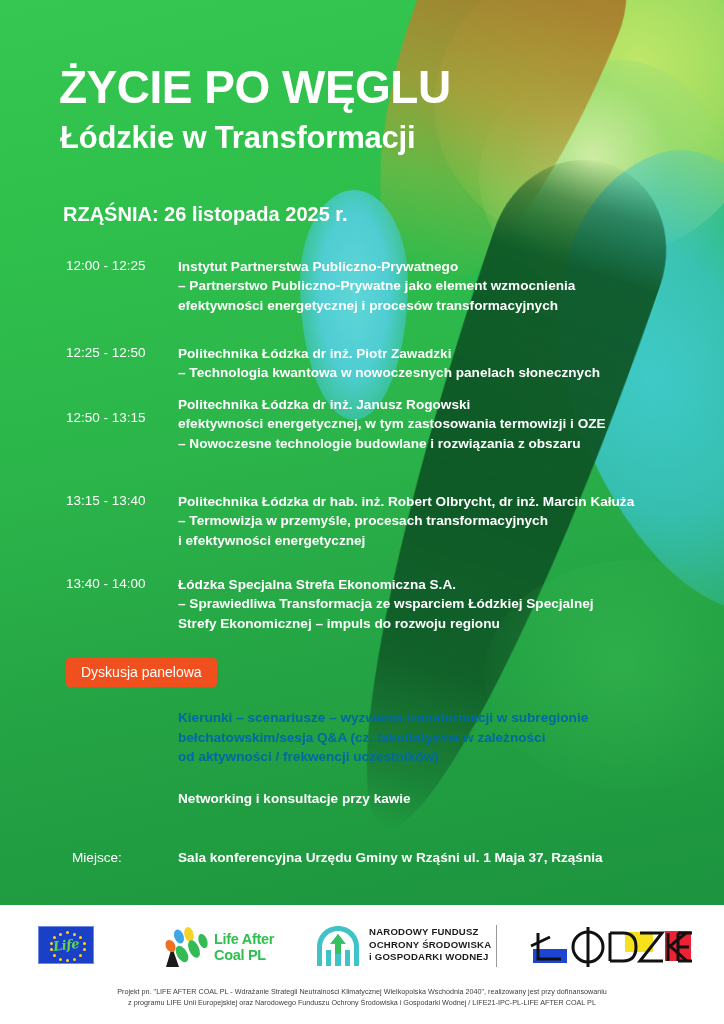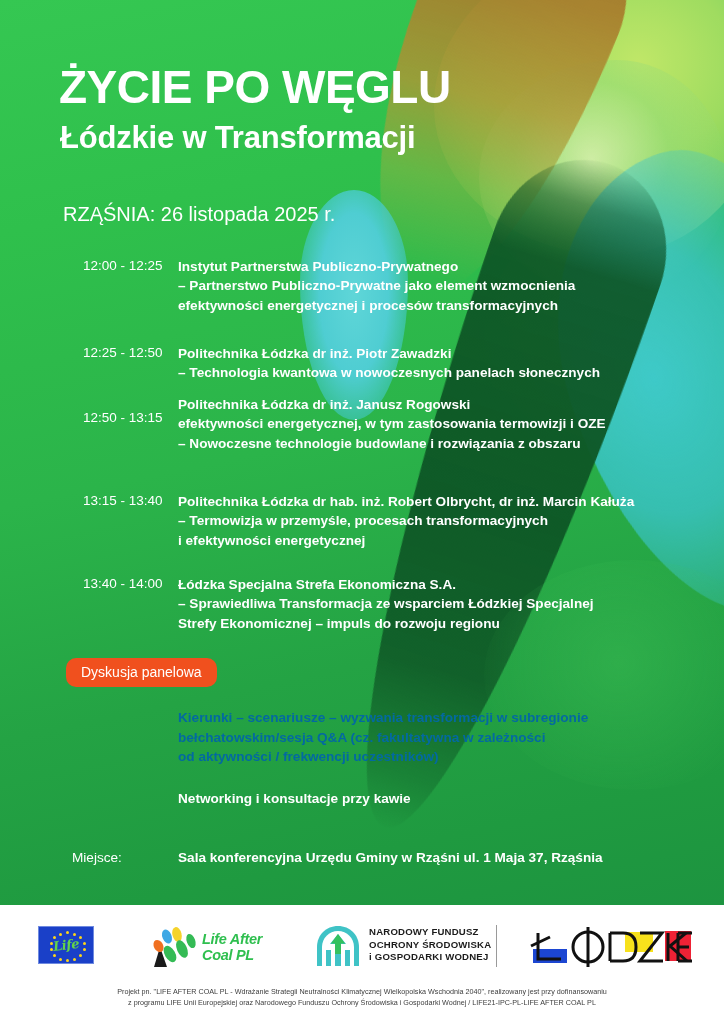--- a/index.html
+++ b/index.html
@@ -123,38 +123,37 @@
     letter-spacing: -0.2px;
     color: #ffffff;
     line-height: 1.0;
     white-space: nowrap;
   }
 
   .date-line {
     position: absolute;
     left: 63px; top: 203px;
     font-size: 20px;
-    font-weight: 400;
+    font-weight: 700;
     color: #ffffff;
     white-space: nowrap;
   }
 
   
   .schedule { position: absolute; left: 0; top: 0; width: 724px; }
 
   .sched-row { position: absolute; left: 0; width: 724px; }
 
   .sched-time {
     position: absolute;
     left: 66px;
     font-size: 13.5px;
     font-weight: 400;
     color: #ffffff;
     white-space: nowrap;
-    margin-left: 17px;
   }
 
   .sched-body {
     position: absolute;
     left: 178px;
     width: 530px;
     font-size: 13.6px;
     font-weight: 700;
     color: #ffffff;
     line-height: 19.4px;
@@ -162,21 +161,21 @@
   .sched-body .ln { display: block; white-space: nowrap; }
 
   .badge {
     position: absolute;
     left: 66px; top: 658px;
     background: #f0501e;
     color: #ffffff;
     font-size: 14px;
     font-weight: 400;
     padding: 7px 15px 8px 15px;
-    border-radius: 10px;
+    border-radius: 4px;
     white-space: nowrap;
     line-height: 1;
   }
 
   .panel-block {
     position: absolute;
     left: 178px; top: 708px;
     width: 540px;
     font-size: 13.6px;
     font-weight: 700;
@@ -249,21 +248,21 @@
     transform: translate(-50%,-50%) rotate(-7deg);
     font-family: "DejaVu Serif", serif;
     font-style: italic;
     font-weight: 700;
     font-size: 13px;
     color: #63d34a;
     letter-spacing: -0.5px;
   }
 
   
-  .lac { position: absolute; left: 146px; top: 10px; width: 128px; height: 42px; font-style: italic; }
+  .lac { position: absolute; left: 158px; top: 10px; width: 128px; height: 42px; }
   .lac-leaves { position: absolute; left: 0; top: 0; width: 52px; height: 42px; }
   .lac-text {
     position: absolute;
     left: 56px; top: 7px;
     font-size: 14.5px;
     font-weight: 700;
     color: #2fbf4f;
     line-height: 15.5px;
     letter-spacing: -0.3px;
   }

